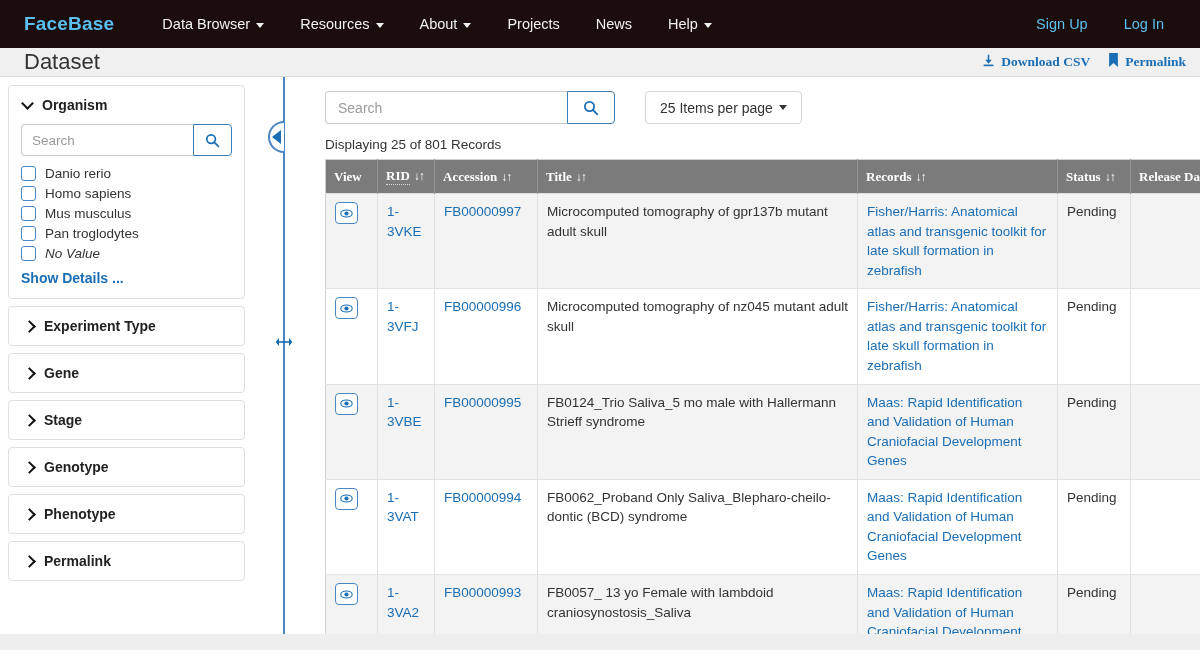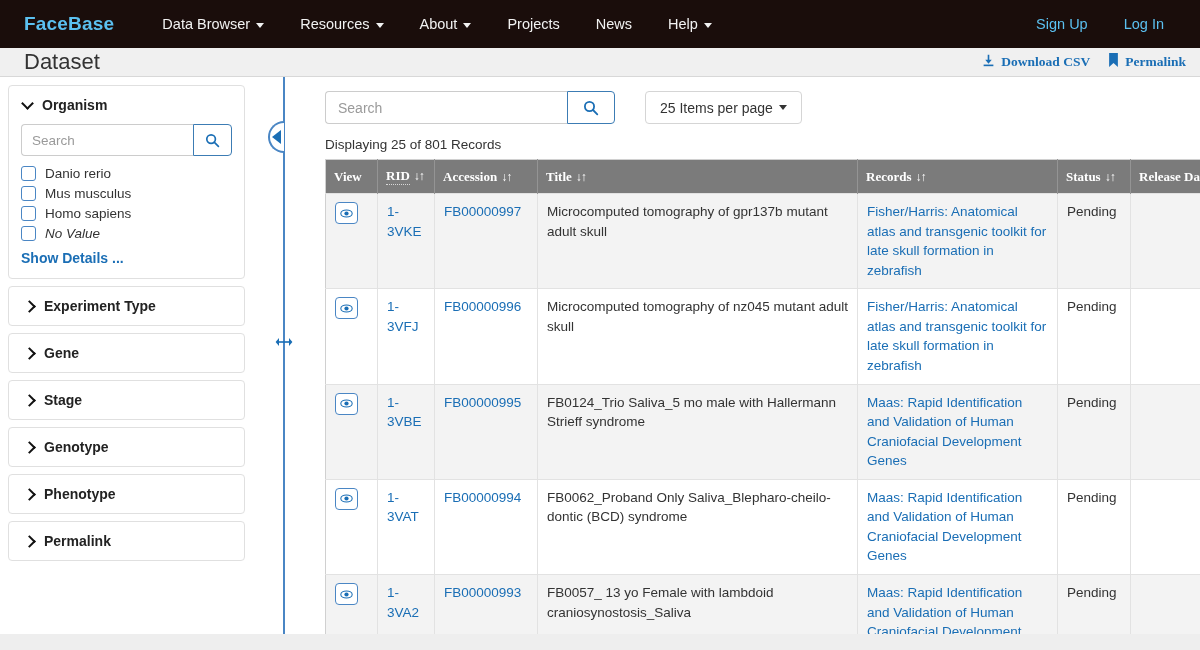--- a/index.html
+++ b/index.html
@@ -403,25 +403,29 @@
                 <line x1="10" y1="10" x2="14.3" y2="14.3" stroke-linecap="round"></line>
               </svg>
           </div>
         </div>
         <div class="chk-row">
           <span class="chk"></span>
           <span class="chk-label">Danio rerio</span>
         </div>
         <div class="chk-row">
           <span class="chk"></span>
+          <span class="chk-label">Homo sapiens</span>
+        </div>
+        <div class="chk-row">
+          <span class="chk"></span>
           <span class="chk-label">Mus musculus</span>
         </div>
         <div class="chk-row">
           <span class="chk"></span>
-          <span class="chk-label">Homo sapiens</span>
+          <span class="chk-label">Pan troglodytes</span>
         </div>
         <div class="chk-row">
           <span class="chk"></span>
           <span class="chk-label novalue">No Value</span>
         </div>
         <span class="show-details">Show Details ...</span>
       </div>
     </div>
 
     <div class="facet">

